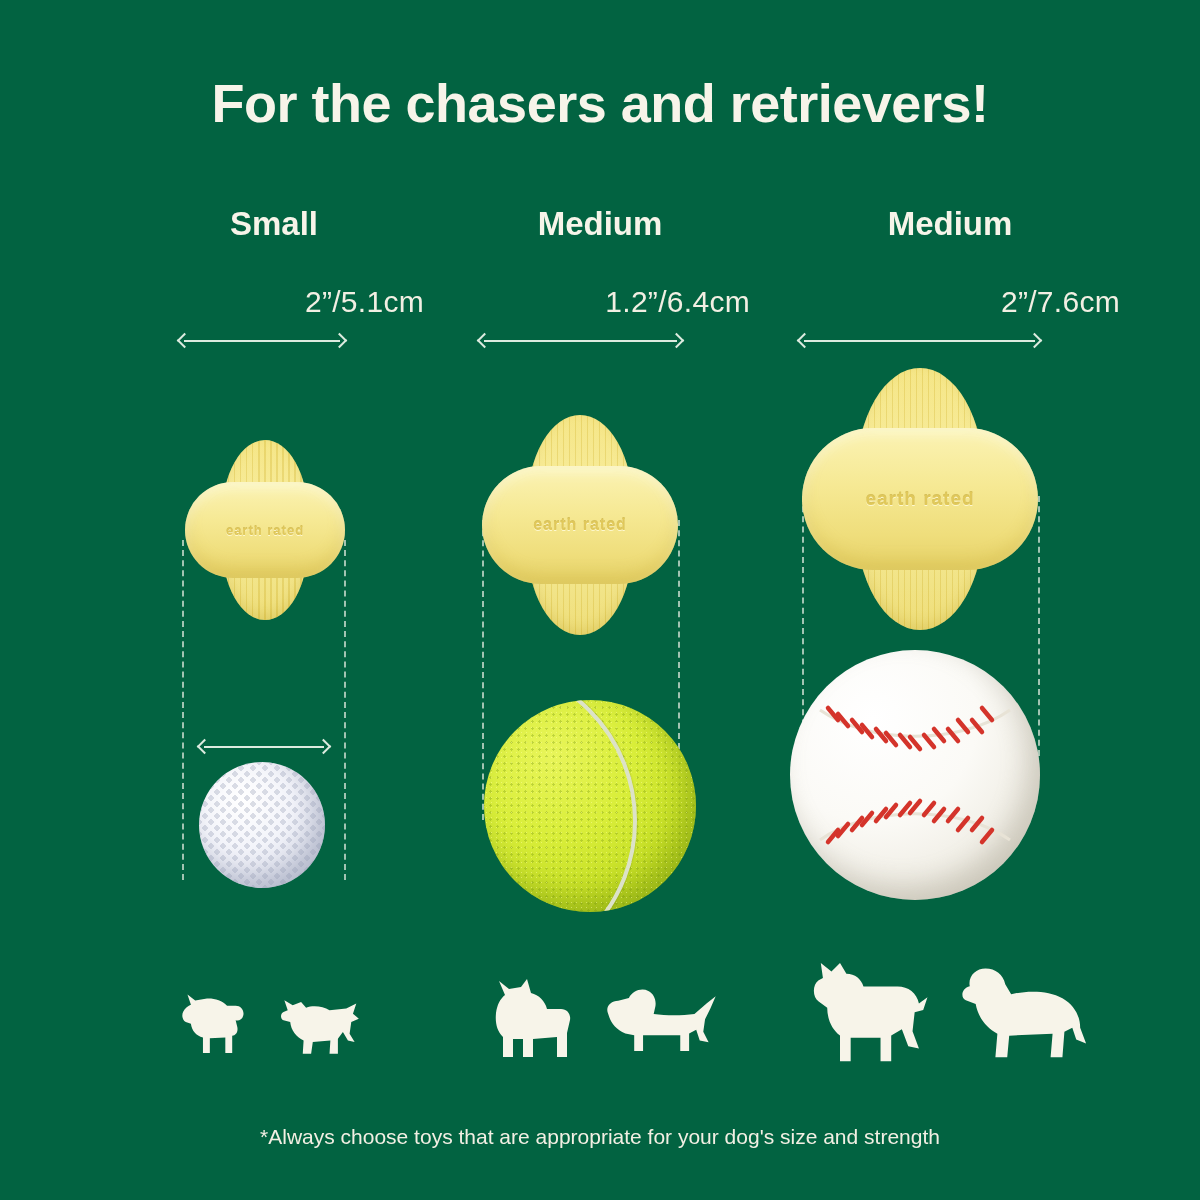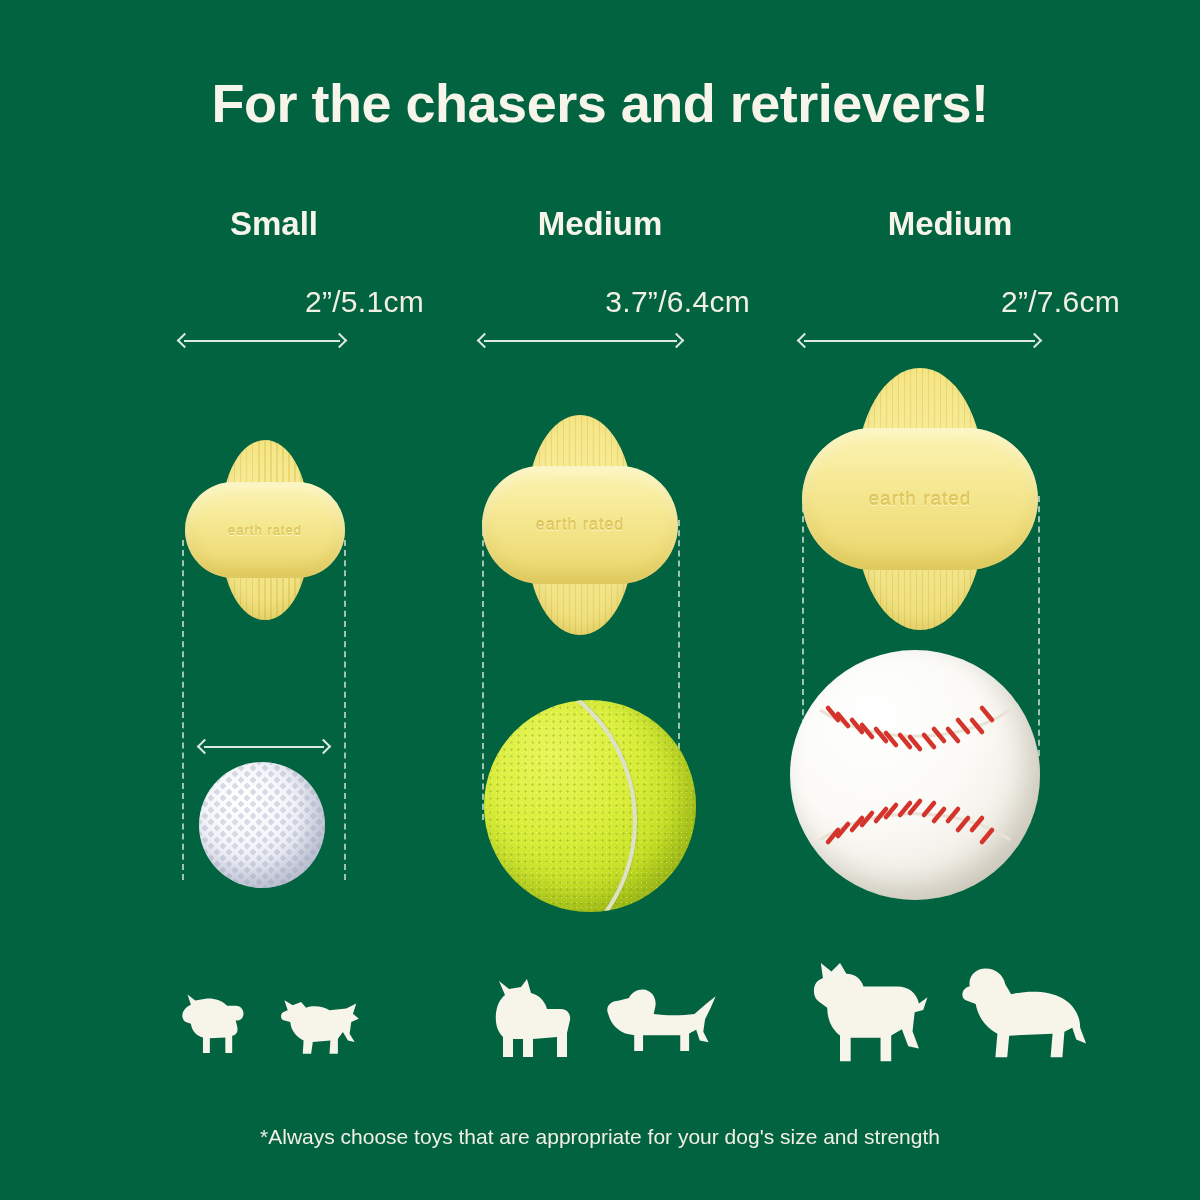--- a/index.html
+++ b/index.html
@@ -78,21 +78,21 @@
   .toy .bar-h {
     top:50%; left:0; transform:translateY(-50%);
     background:linear-gradient(180deg,#FBF3B4 0%, #F6E994 40%, #EFDE7C 75%, #E6D268 100%);
     border-radius:999px;
     box-shadow:inset 0 -8px 16px rgba(195,165,45,.28),
                inset 0 6px 12px rgba(255,255,235,.55);
   }
   .toy .brand {
     position:absolute; top:50%; left:50%;
     transform:translate(-50%,-50%);
-    font-weight:normal; letter-spacing:1px;
+    font-weight:bold; letter-spacing:1px;
     color:#E0C85A;
     text-shadow:0 1px 0 rgba(255,252,220,.85), 0 -1px 0 rgba(190,160,45,.55);
     white-space:nowrap;
   }
 
   
   .golfball {
     position:absolute; border-radius:50%;
     background:
       radial-gradient(circle at 34% 30%, #FFFFFF 0%, #F3F4FA 40%, #DADDEA 78%, #C2C7D8 100%);
@@ -194,21 +194,21 @@
     <svg width="86" height="86" viewBox="0 0 100 100">
       <path fill="#F7F4E9" d="M22 30 L18 18 L27 25 L39 23 C48 22 58 25 64 31 L74 31 C80 31 84 36 83 42 C82 47 78 49 74 48 L76 56 C77 62 74 66 70 66 L70 86 L62 86 L62 68 L44 69 L44 86 L36 86 L36 68 C28 66 23 60 22 52 L16 50 C12 48 11 42 13 38 C15 34 19 31 22 30 Z"></path>
     </svg>
     <svg width="92" height="86" viewBox="0 0 110 100">
       <path fill="#F7F4E9" d="M14 36 L10 24 L20 30 L30 26 L36 33 C44 30 56 31 64 36 L84 34 L96 28 L92 40 L99 46 L90 50 L88 64 L94 74 L86 72 L80 62 L74 70 L74 88 L64 88 L65 72 L44 74 L42 88 L32 88 L33 72 C24 68 18 60 17 50 L9 48 C5 46 5 40 9 38 Z"></path>
     </svg>
   </div>
 
   <div class="col col-medium">
     <div class="col-head">Medium</div>
-    <div class="col-dim">3.7”/6.4cm</div>
+    <div class="col-dim">1.2”/6.4cm</div>
   </div>
   <div class="arrow arrow-medium">
     <span class="bar"></span>
     <span class="head l"></span>
     <span class="head r"></span>
   </div>
 
   <div class="guide" style="left:482px; top:520px; height:300px;"></div>
   <div class="guide" style="left:678px; top:520px; height:300px;"></div>
 

